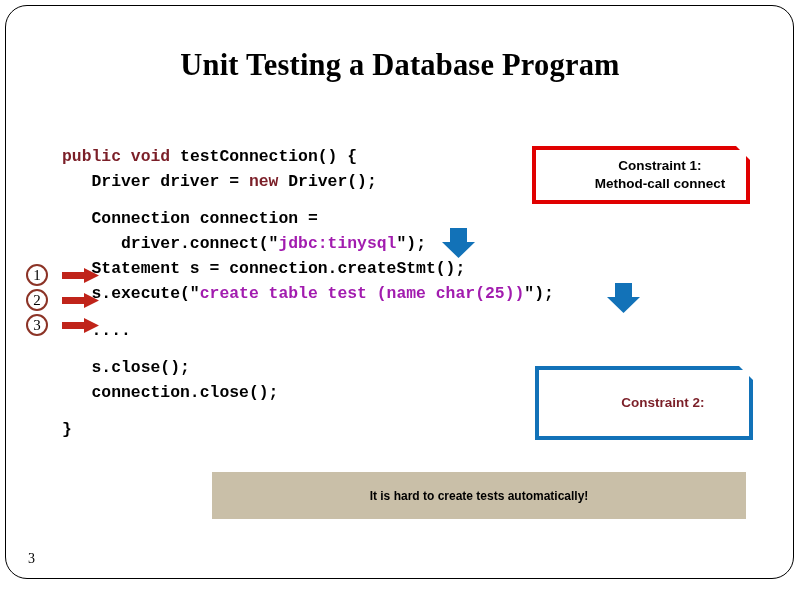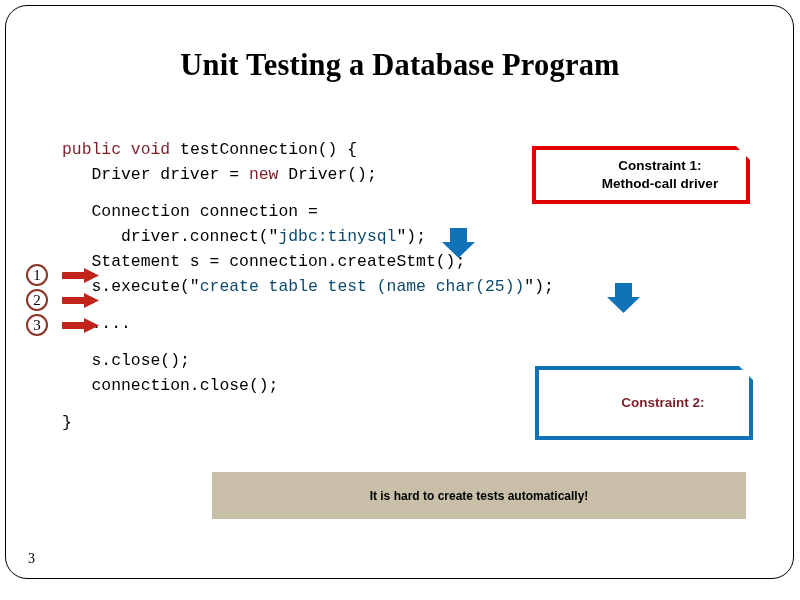--- a/index.html
+++ b/index.html
@@ -46,31 +46,31 @@
     font-size: 30.5px;
     letter-spacing: 0.2px;
     color: #000000;
     white-space: nowrap;
   }
 
   
   #code {
     position: absolute;
     left: 62px;
-    top: 137px;
+    top: 144px;
     font-family: "Liberation Mono", "DejaVu Sans Mono", monospace;
     font-size: 16.4px;
-    font-weight: normal;
+    font-weight: bold;
     line-height: 25px;
     color: #000000;
     white-space: pre;
   }
   .code-line { white-space: pre; height: 25px; }
   .kw  { color: #7b1f28; }
-  .str { color: #0c4a6e; }
+  .str { color: #a21caf; }
   .gap { height: 12px; }
 
   
   .marker-row {
     position: absolute;
     left: 26px;
     width: 80px;
     height: 25px;
   }
   .circle-num {
@@ -211,21 +211,21 @@
   <svg id="blue-arrow-1" class="blue-arrow" viewBox="0 0 35 31">
     <polygon points="9,0 26,0 26,14 34,14 17.5,30 1,14 9,14" fill="#1272b8"></polygon>
   </svg>
   <svg id="blue-arrow-2" class="blue-arrow" viewBox="0 0 35 31">
     <polygon points="9,0 26,0 26,14 34,14 17.5,30 1,14 9,14" fill="#1272b8"></polygon>
   </svg>
 
   <div id="callout-1-shadow" class="callout-shadow"></div>
   <div id="callout-1" class="callout">
     <div>Constraint 1:</div>
-    <div>Method-call driver</div>
+    <div>Method-call connect</div>
   </div>
 
   <div id="callout-2-shadow" class="callout-shadow"></div>
   <div id="callout-2" class="callout">
     <div class="line-accent">Constraint 2:</div>
   </div>
 
   <div id="banner">
     <span>It is hard to create tests automatically!</span>
   </div>

